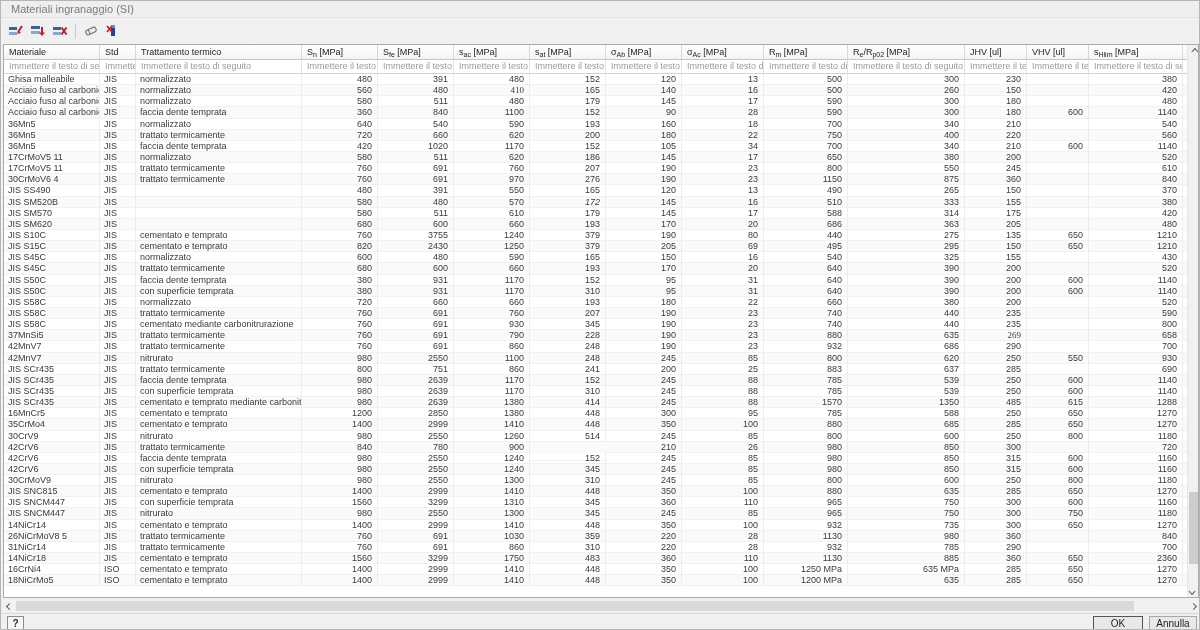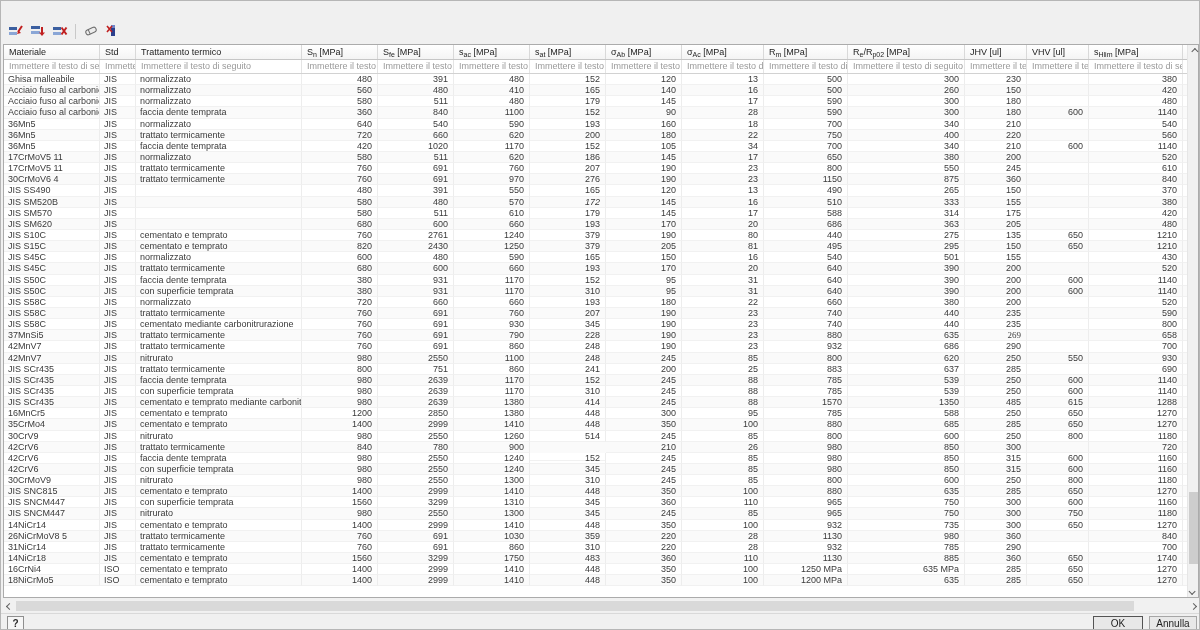--- a/index.html
+++ b/index.html
@@ -45,20 +45,21 @@
            background:#f6f6f6;border:1px solid #8f8f8f;line-height:11px;padding:0;}
   .pushbtn{position:absolute;top:2px;height:15px;font-size:10px;color:#1d1d1d;background:#e8e8e8;padding:0;line-height:13px;}
   .okbtn{left:1092px;width:50px;border:1px solid #545454;}
   .cancelbtn{left:1148px;width:48px;border:1px solid #a6a6a6;}
 </style>
 </head>
 <body>
 
 <div class="window">
 
+  <div class="titlebar">Materiali ingranaggio (SI)</div>
 
   <div class="toolbar">
     <button class="tbtn">
       <svg width="16" height="16">
         <rect x="1" y="4" width="8" height="3" fill="#3b5fa0"></rect>
         <rect x="1" y="9" width="8" height="3" fill="#8aa6d6"></rect>
         <path d="M14 3 L10 9" stroke="#c02020" stroke-width="2" fill="none"></path>
         <path d="M9 11 l4 -1 -2.5 -2.5 z" fill="#c02020"></path>
       </svg>
     </button>
@@ -148,21 +149,21 @@
             <div class="cell bcell ar" style="width: 62px;"></div>
             <div class="cell bcell ar" style="width: 94px;">380</div>
             <div class="cell bcell" style="width: 9px;"></div>
           </div>
           <div class="trow">
             <div class="cell bcell" style="width: 96px;">Acciaio fuso al carbonio</div>
             <div class="cell bcell" style="width: 36px;">JIS</div>
             <div class="cell bcell" style="width: 166px;">normalizzato</div>
             <div class="cell bcell ar" style="width: 76px;">560</div>
             <div class="cell bcell ar" style="width: 76px;">480</div>
-            <div class="cell bcell ar" style="width: 76px;">410</div>
+            <div class="cell bcell ar" style="width: 76px; font-family: Liberation Serif, serif;">410</div>
             <div class="cell bcell ar" style="width: 76px;">165</div>
             <div class="cell bcell ar" style="width: 76px;">140</div>
             <div class="cell bcell ar" style="width: 82px;">16</div>
             <div class="cell bcell ar" style="width: 84px;">500</div>
             <div class="cell bcell ar" style="width: 117px;">260</div>
             <div class="cell bcell ar" style="width: 62px;">150</div>
             <div class="cell bcell ar" style="width: 62px;"></div>
             <div class="cell bcell ar" style="width: 94px;">420</div>
             <div class="cell bcell" style="width: 9px;"></div>
           </div>
@@ -368,61 +369,61 @@
             <div class="cell bcell ar" style="width: 62px;">205</div>
             <div class="cell bcell ar" style="width: 62px;"></div>
             <div class="cell bcell ar" style="width: 94px;">480</div>
             <div class="cell bcell" style="width: 9px;"></div>
           </div>
           <div class="trow">
             <div class="cell bcell" style="width: 96px;">JIS S10C</div>
             <div class="cell bcell" style="width: 36px;">JIS</div>
             <div class="cell bcell" style="width: 166px;">cementato e temprato</div>
             <div class="cell bcell ar" style="width: 76px;">760</div>
-            <div class="cell bcell ar" style="width: 76px;">2761</div>
+            <div class="cell bcell ar" style="width: 76px;">3755</div>
             <div class="cell bcell ar" style="width: 76px;">1240</div>
             <div class="cell bcell ar" style="width: 76px;">379</div>
             <div class="cell bcell ar" style="width: 76px;">190</div>
             <div class="cell bcell ar" style="width: 82px;">80</div>
             <div class="cell bcell ar" style="width: 84px;">440</div>
             <div class="cell bcell ar" style="width: 117px;">275</div>
             <div class="cell bcell ar" style="width: 62px;">135</div>
             <div class="cell bcell ar" style="width: 62px;">650</div>
             <div class="cell bcell ar" style="width: 94px;">1210</div>
             <div class="cell bcell" style="width: 9px;"></div>
           </div>
           <div class="trow">
             <div class="cell bcell" style="width: 96px;">JIS S15C</div>
             <div class="cell bcell" style="width: 36px;">JIS</div>
             <div class="cell bcell" style="width: 166px;">cementato e temprato</div>
             <div class="cell bcell ar" style="width: 76px;">820</div>
             <div class="cell bcell ar" style="width: 76px;">2430</div>
             <div class="cell bcell ar" style="width: 76px;">1250</div>
             <div class="cell bcell ar" style="width: 76px;">379</div>
             <div class="cell bcell ar" style="width: 76px;">205</div>
-            <div class="cell bcell ar" style="width: 82px;">81</div>
+            <div class="cell bcell ar" style="width: 82px;">69</div>
             <div class="cell bcell ar" style="width: 84px;">495</div>
             <div class="cell bcell ar" style="width: 117px;">295</div>
             <div class="cell bcell ar" style="width: 62px;">150</div>
             <div class="cell bcell ar" style="width: 62px;">650</div>
             <div class="cell bcell ar" style="width: 94px;">1210</div>
             <div class="cell bcell" style="width: 9px;"></div>
           </div>
           <div class="trow">
             <div class="cell bcell" style="width: 96px;">JIS S45C</div>
             <div class="cell bcell" style="width: 36px;">JIS</div>
             <div class="cell bcell" style="width: 166px;">normalizzato</div>
             <div class="cell bcell ar" style="width: 76px;">600</div>
             <div class="cell bcell ar" style="width: 76px;">480</div>
             <div class="cell bcell ar" style="width: 76px;">590</div>
             <div class="cell bcell ar" style="width: 76px;">165</div>
             <div class="cell bcell ar" style="width: 76px;">150</div>
             <div class="cell bcell ar" style="width: 82px;">16</div>
             <div class="cell bcell ar" style="width: 84px;">540</div>
-            <div class="cell bcell ar" style="width: 117px;">501</div>
+            <div class="cell bcell ar" style="width: 117px;">325</div>
             <div class="cell bcell ar" style="width: 62px;">155</div>
             <div class="cell bcell ar" style="width: 62px;"></div>
             <div class="cell bcell ar" style="width: 94px;">430</div>
             <div class="cell bcell" style="width: 9px;"></div>
           </div>
           <div class="trow">
             <div class="cell bcell" style="width: 96px;">JIS S45C</div>
             <div class="cell bcell" style="width: 36px;">JIS</div>
             <div class="cell bcell" style="width: 166px;">trattato termicamente</div>
             <div class="cell bcell ar" style="width: 76px;">680</div>
@@ -870,21 +871,21 @@
             <div class="cell bcell ar" style="width: 76px;">1560</div>
             <div class="cell bcell ar" style="width: 76px;">3299</div>
             <div class="cell bcell ar" style="width: 76px;">1750</div>
             <div class="cell bcell ar" style="width: 76px;">483</div>
             <div class="cell bcell ar" style="width: 76px;">360</div>
             <div class="cell bcell ar" style="width: 82px;">110</div>
             <div class="cell bcell ar" style="width: 84px;">1130</div>
             <div class="cell bcell ar" style="width: 117px;">885</div>
             <div class="cell bcell ar" style="width: 62px;">360</div>
             <div class="cell bcell ar" style="width: 62px;">650</div>
-            <div class="cell bcell ar" style="width: 94px;">1740</div>
+            <div class="cell bcell ar" style="width: 94px;">2360</div>
             <div class="cell bcell" style="width: 9px;"></div>
           </div>
           <div class="trow">
             <div class="cell bcell" style="width: 96px;">16CrNi4</div>
             <div class="cell bcell" style="width: 36px;">ISO</div>
             <div class="cell bcell" style="width: 166px;">cementato e temprato</div>
             <div class="cell bcell ar" style="width: 76px;">1400</div>
             <div class="cell bcell ar" style="width: 76px;">2999</div>
             <div class="cell bcell ar" style="width: 76px;">1410</div>
             <div class="cell bcell ar" style="width: 76px;">448</div>

